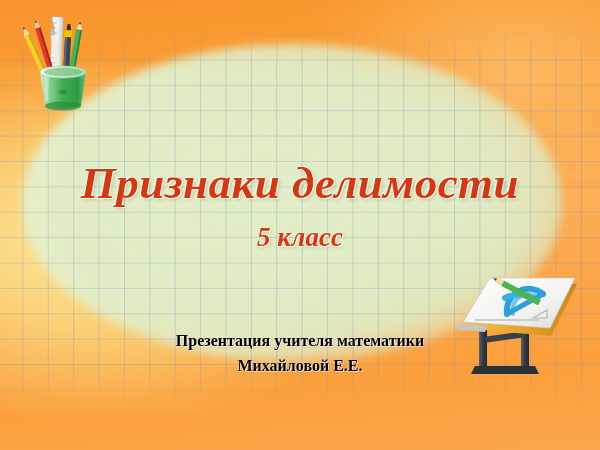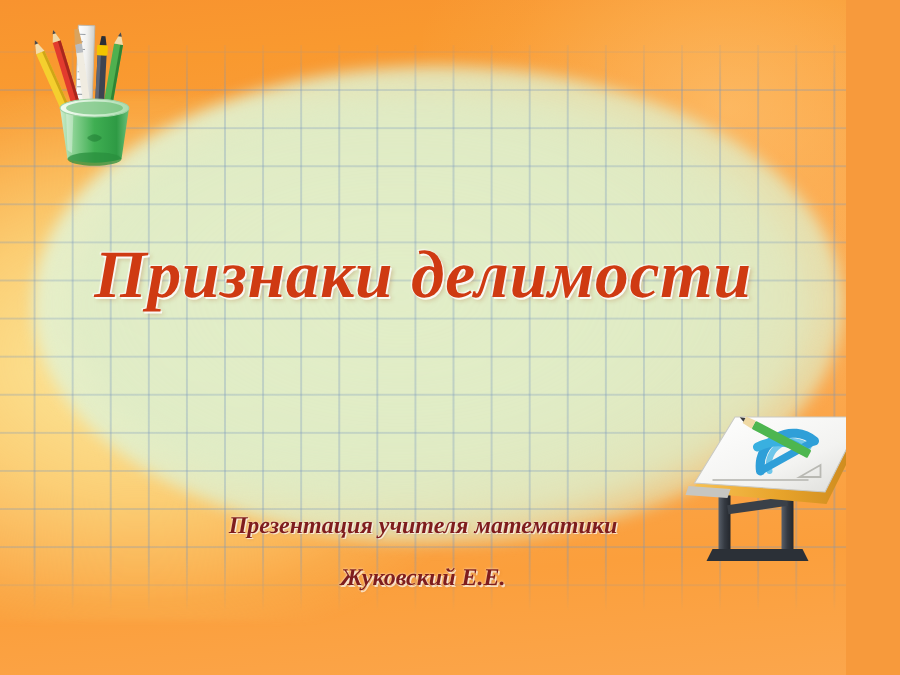--- a/index.html
+++ b/index.html
@@ -2,26 +2,25 @@
 <html><head>
 <meta charset="utf-8">
 <style>
   html,body{margin:0;padding:0;}
   body{
     width:600px;height:450px;overflow:hidden;
     font-family:"Liberation Serif", serif;
     background:#f79a3c;
   }
   #slide{
-    position:relative;width:526px;height:450px;overflow:hidden;
+    position:relative;width:600px;height:450px;overflow:hidden;
     background:
       radial-gradient(ellipse 120% 95% at 18% 52%, rgba(250,236,150,0.95) 0%, rgba(250,232,140,0.55) 30%, rgba(250,225,130,0.0) 62%),
       linear-gradient(168deg,#f98f2f 0%,#f89a3c 16%,#fba44a 40%,#fca busca 55%,#fba44a 70%,#fba godine 100%),
       #fba44a;
-    padding-left: 38px;
   }
   
   .bg-orange{
     position:absolute;inset:0;
     background:linear-gradient(175deg,#f8932f 0%,#f9992f 10%,#fba141 34%,#fcae56 50%,#fba549 66%,#fb9f3c 82%,#fba64c 100%);
   }
   .bg-glow{
     position:absolute;left:-14%;top:14%;width:72%;height:78%;
     background:radial-gradient(ellipse at 42% 50%, rgba(252,240,165,0.92) 0%, rgba(251,232,145,0.62) 38%, rgba(250,222,130,0.18) 66%, rgba(250,220,125,0) 80%);
     filter:blur(2px);
@@ -76,29 +75,28 @@
     text-shadow:
       0 0 2px rgba(255,255,255,.95),
       1px 1px 0 rgba(255,255,255,.8),
       2px 2px 3px rgba(160,70,20,.22);
     white-space:nowrap;
   }
   .credits{
     position:absolute;left:0;right:0;top:328px;text-align:center;
   }
   .credit-line{
-    font-size:16px;font-weight:700;font-style:italic;
-    color:#7f1d1d;
+    font-size:16px;font-weight:700;
+    color:#000000;
     line-height:25px;
     text-shadow:
       0 0 1.5px rgba(255,255,255,.9),
       1px 1px 0 rgba(255,250,240,.7),
       1px 1px 2px rgba(150,70,25,.25);
     white-space:nowrap;
-    margin-top:10px;
   }
   .credit-line.l2{font-size:15.5px;}
   .credit-line.l3{font-size:16px;}
 
   
   .cup-art{position:absolute;left:18px;top:12px;width:92px;height:100px;}
   .cup-art svg{display:block;}
   
   .desk-art{position:absolute;left:455px;top:262px;width:132px;height:122px;}
   .desk-art svg{display:block;}
@@ -249,19 +247,20 @@
 
       <g>
         <polygon points="78,56 92,56 92,48" fill="none" stroke="#b9b9b3" stroke-width="1.2"></polygon>
       </g>
 
       <line x1="20" y1="58" x2="84" y2="58" stroke="#c2c2bd" stroke-width="1.4"></line>
     </svg>
   </div>
 
   <div class="title">Признаки делимости</div>
+  <div class="subtitle">5 класс</div>
 
   <div class="credits">
     <div class="credit-line l1">Презентация учителя математики</div>
-    <div class="credit-line l3">Жуковский Е.Е.</div>
+    <div class="credit-line l3">Михайловой Е.Е.</div>
   </div>
 
 </div>
 
 </body></html>

